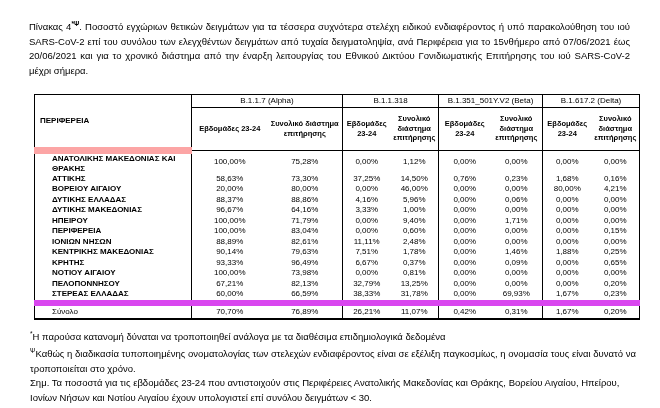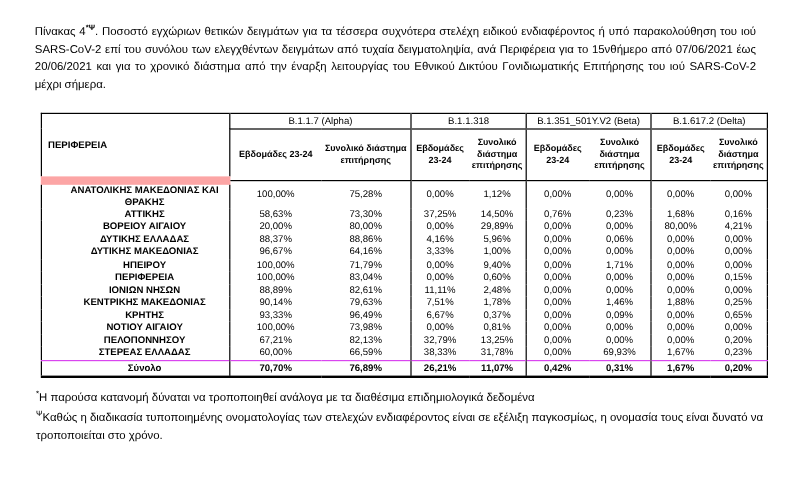--- a/index.html
+++ b/index.html
@@ -34,23 +34,23 @@
   th.sh {
     font-weight: bold; text-align: center; height: 42px;
     border-bottom: 1px solid #000;
     font-size: 7.5px; line-height: 9.5px; padding: 0 1px;
   }
   th.rh {
     font-weight: bold; text-align: left; padding-left: 5px;
     border-bottom: 7px solid #fca5a5; font-size: 8px;
   }
   tr.data td { height: 10.5px; }
-  td.rg { font-weight: bold; text-align: center; padding-left: 17px; margin-left: 36px; }
+  td.rg { font-weight: bold; text-align: left; padding-left: 17px; margin-left: 36px; }
   td.v  { text-align: center; }
-  tr.total td { font-weight: bold; border-top: 1px solid #d946ef; height: 12px; }
+  tr.total td { font-weight: normal; border-top: 6px solid #d946ef; height: 12px; }
 
   .footnotes { width: 618px; margin: 7px 0 0 1px; font-size: 9.5px; line-height: 14.5px; }
   .footnotes sup { font-size: 6.5px; }
 </style>
 </head>
 <body>
 
 <div class="page">
 
   <div class="title">
@@ -109,21 +109,21 @@
         <td class="v gs">0,76%</td>
         <td class="v">0,23%</td>
         <td class="v gs">1,68%</td>
         <td class="v">0,16%</td>
       </tr>
       <tr class="data">
         <td class="rg">ΒΟΡΕΙΟΥ ΑΙΓΑΙΟΥ</td>
         <td class="v gs">20,00%</td>
         <td class="v">80,00%</td>
         <td class="v gs">0,00%</td>
-        <td class="v">29,89%</td>
+        <td class="v">46,00%</td>
         <td class="v gs">0,00%</td>
         <td class="v">0,00%</td>
         <td class="v gs">80,00%</td>
         <td class="v">4,21%</td>
       </tr>
       <tr class="data">
         <td class="rg">ΔΥΤΙΚΗΣ ΕΛΛΑΔΑΣ</td>
         <td class="v gs">88,37%</td>
         <td class="v">88,86%</td>
         <td class="v gs">4,16%</td>
@@ -242,15 +242,16 @@
         <td class="v">0,31%</td>
         <td class="v gs">1,67%</td>
         <td class="v">0,20%</td>
       </tr>
     </tbody>
   </table>
 
   <div class="footnotes">
     <div><sup>*</sup><span>Η παρούσα κατανομή δύναται να τροποποιηθεί ανάλογα με τα διαθέσιμα επιδημιολογικά δεδομένα</span></div>
     <div><sup>Ψ</sup><span>Καθώς η διαδικασία τυποποιημένης ονοματολογίας των στελεχών ενδιαφέροντος είναι σε εξέλιξη παγκοσμίως, η ονομασία τους είναι δυνατό να τροποποιείται στο χρόνο.</span></div>
+    <div><span>Σημ. Τα ποσοστά για τις εβδομάδες 23-24 που αντιστοιχούν στις Περιφέρειες Ανατολικής Μακεδονίας και Θράκης, Βορείου Αιγαίου, Ηπείρου, Ιονίων Νήσων και Νοτίου Αιγαίου έχουν υπολογιστεί επί συνόλου δειγμάτων &lt; 30.</span></div>
   </div>
 
 </div>
 
 </body></html>

